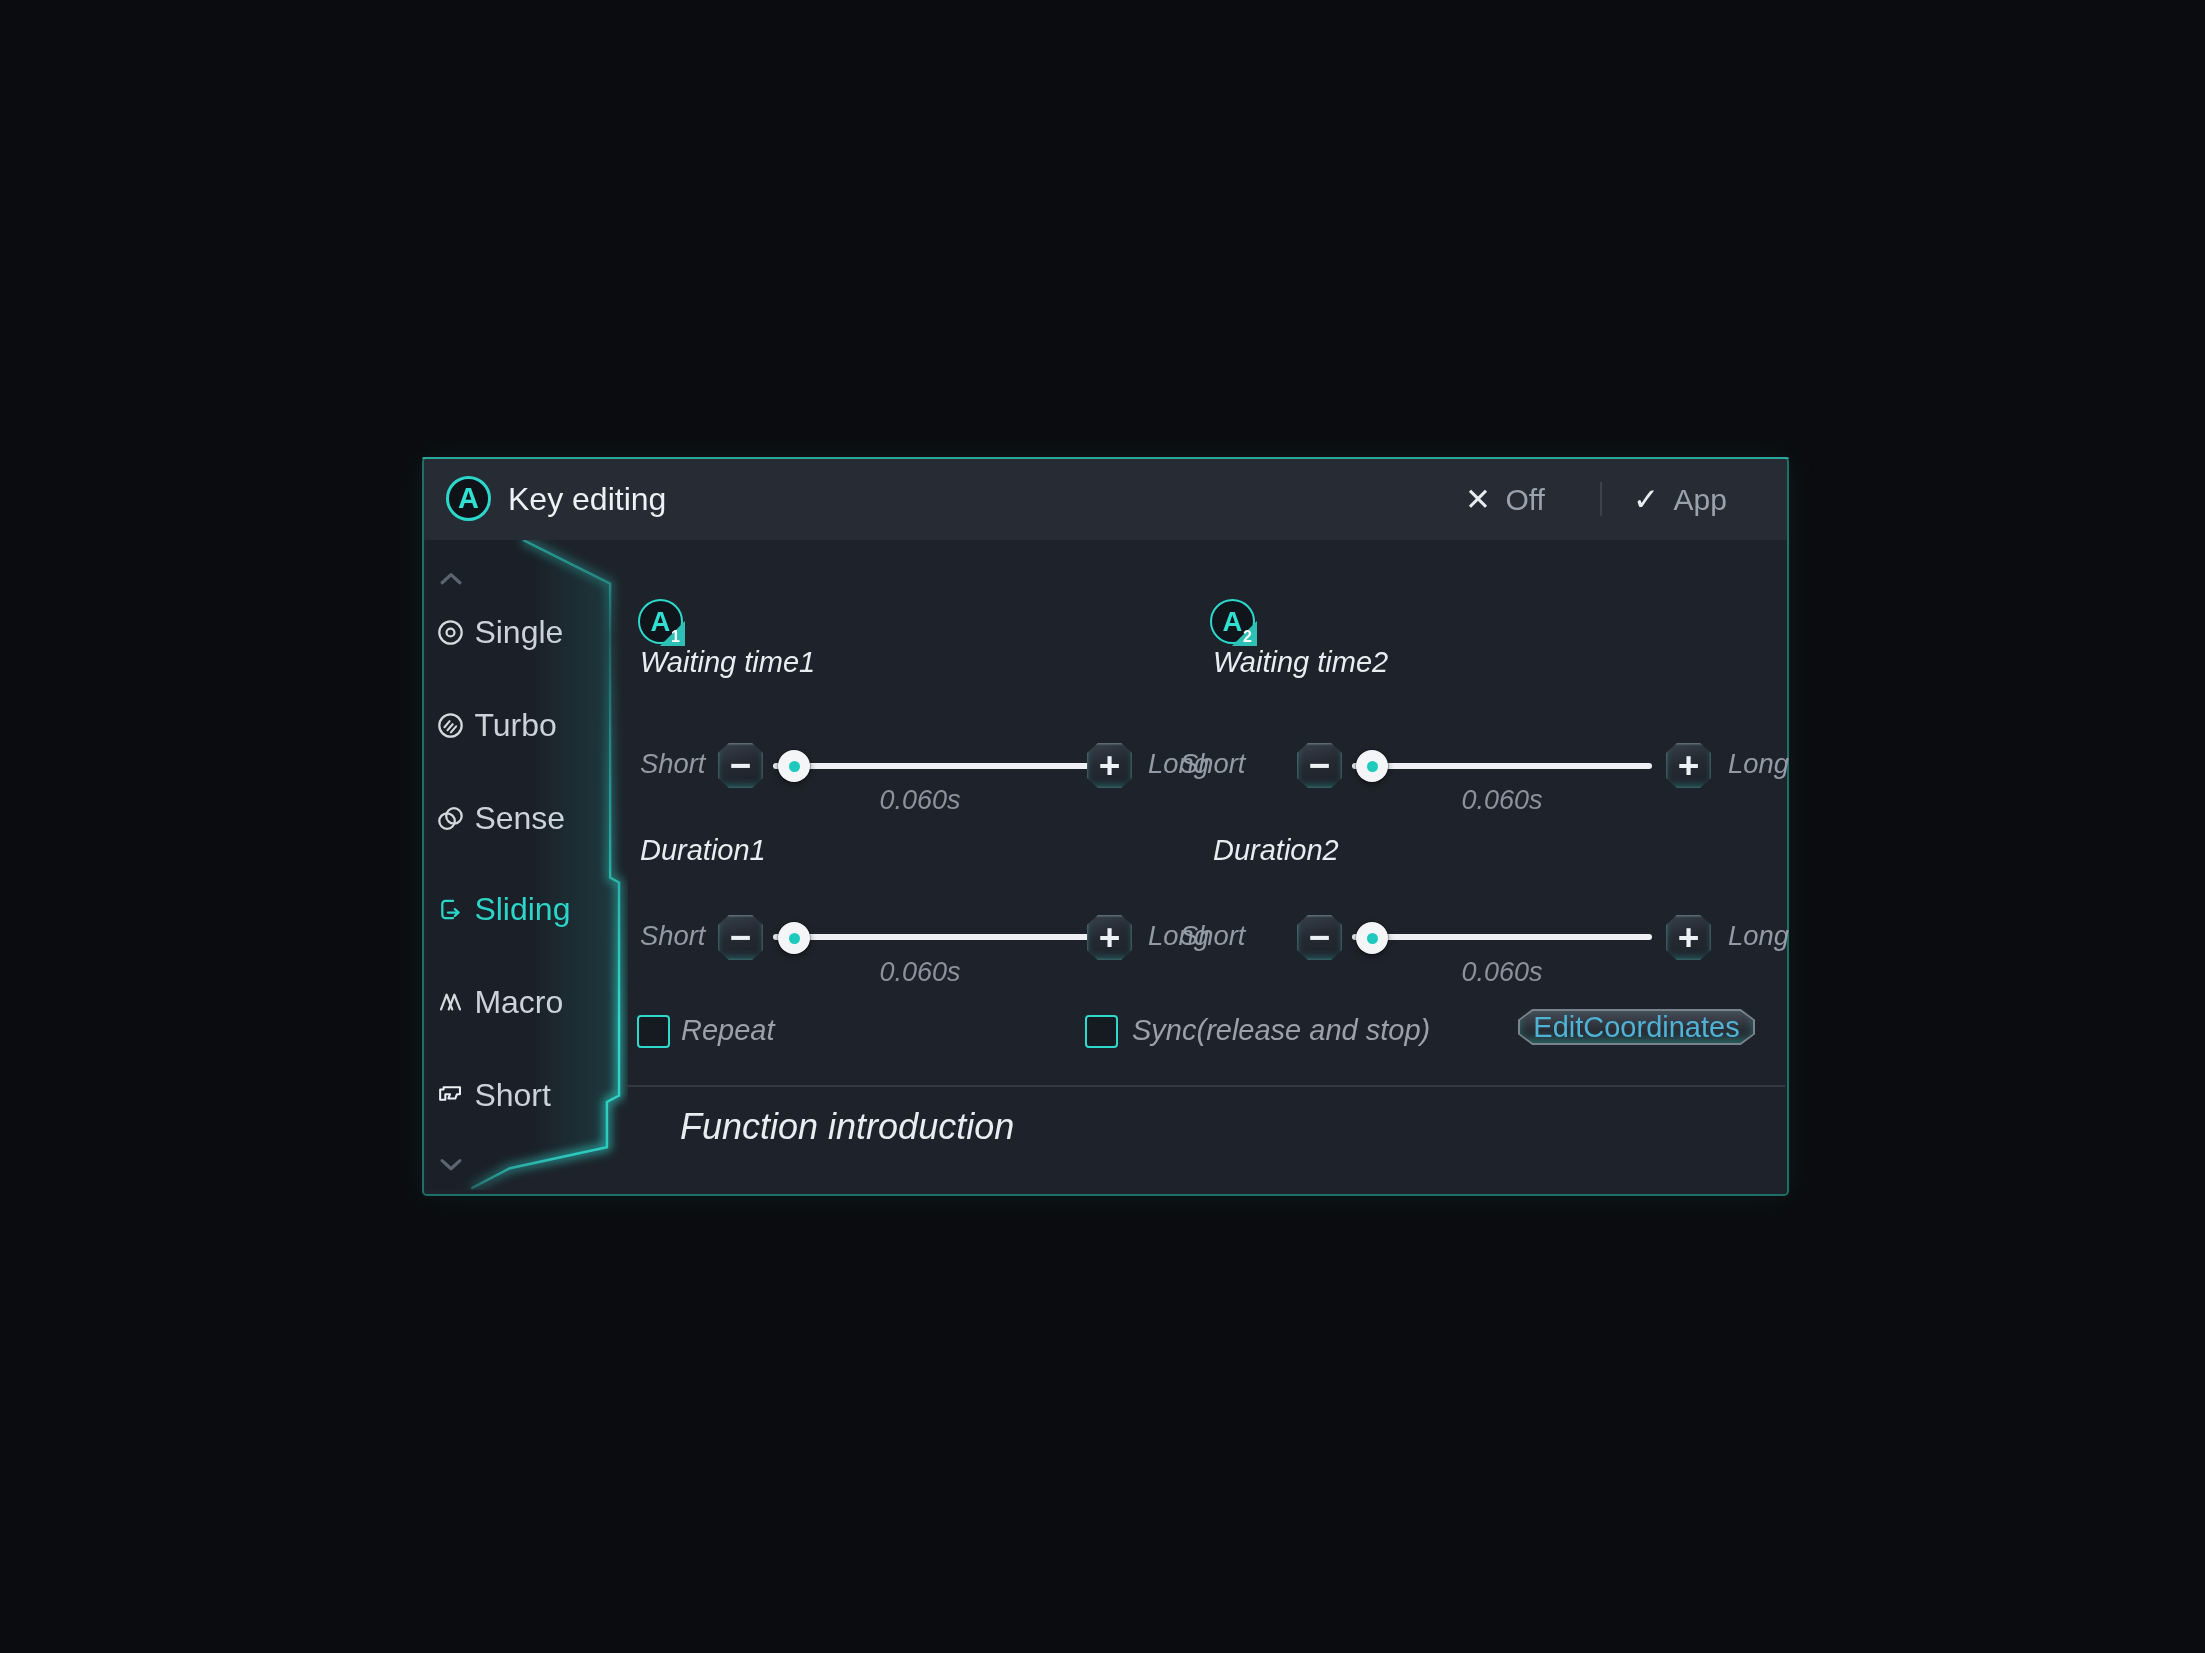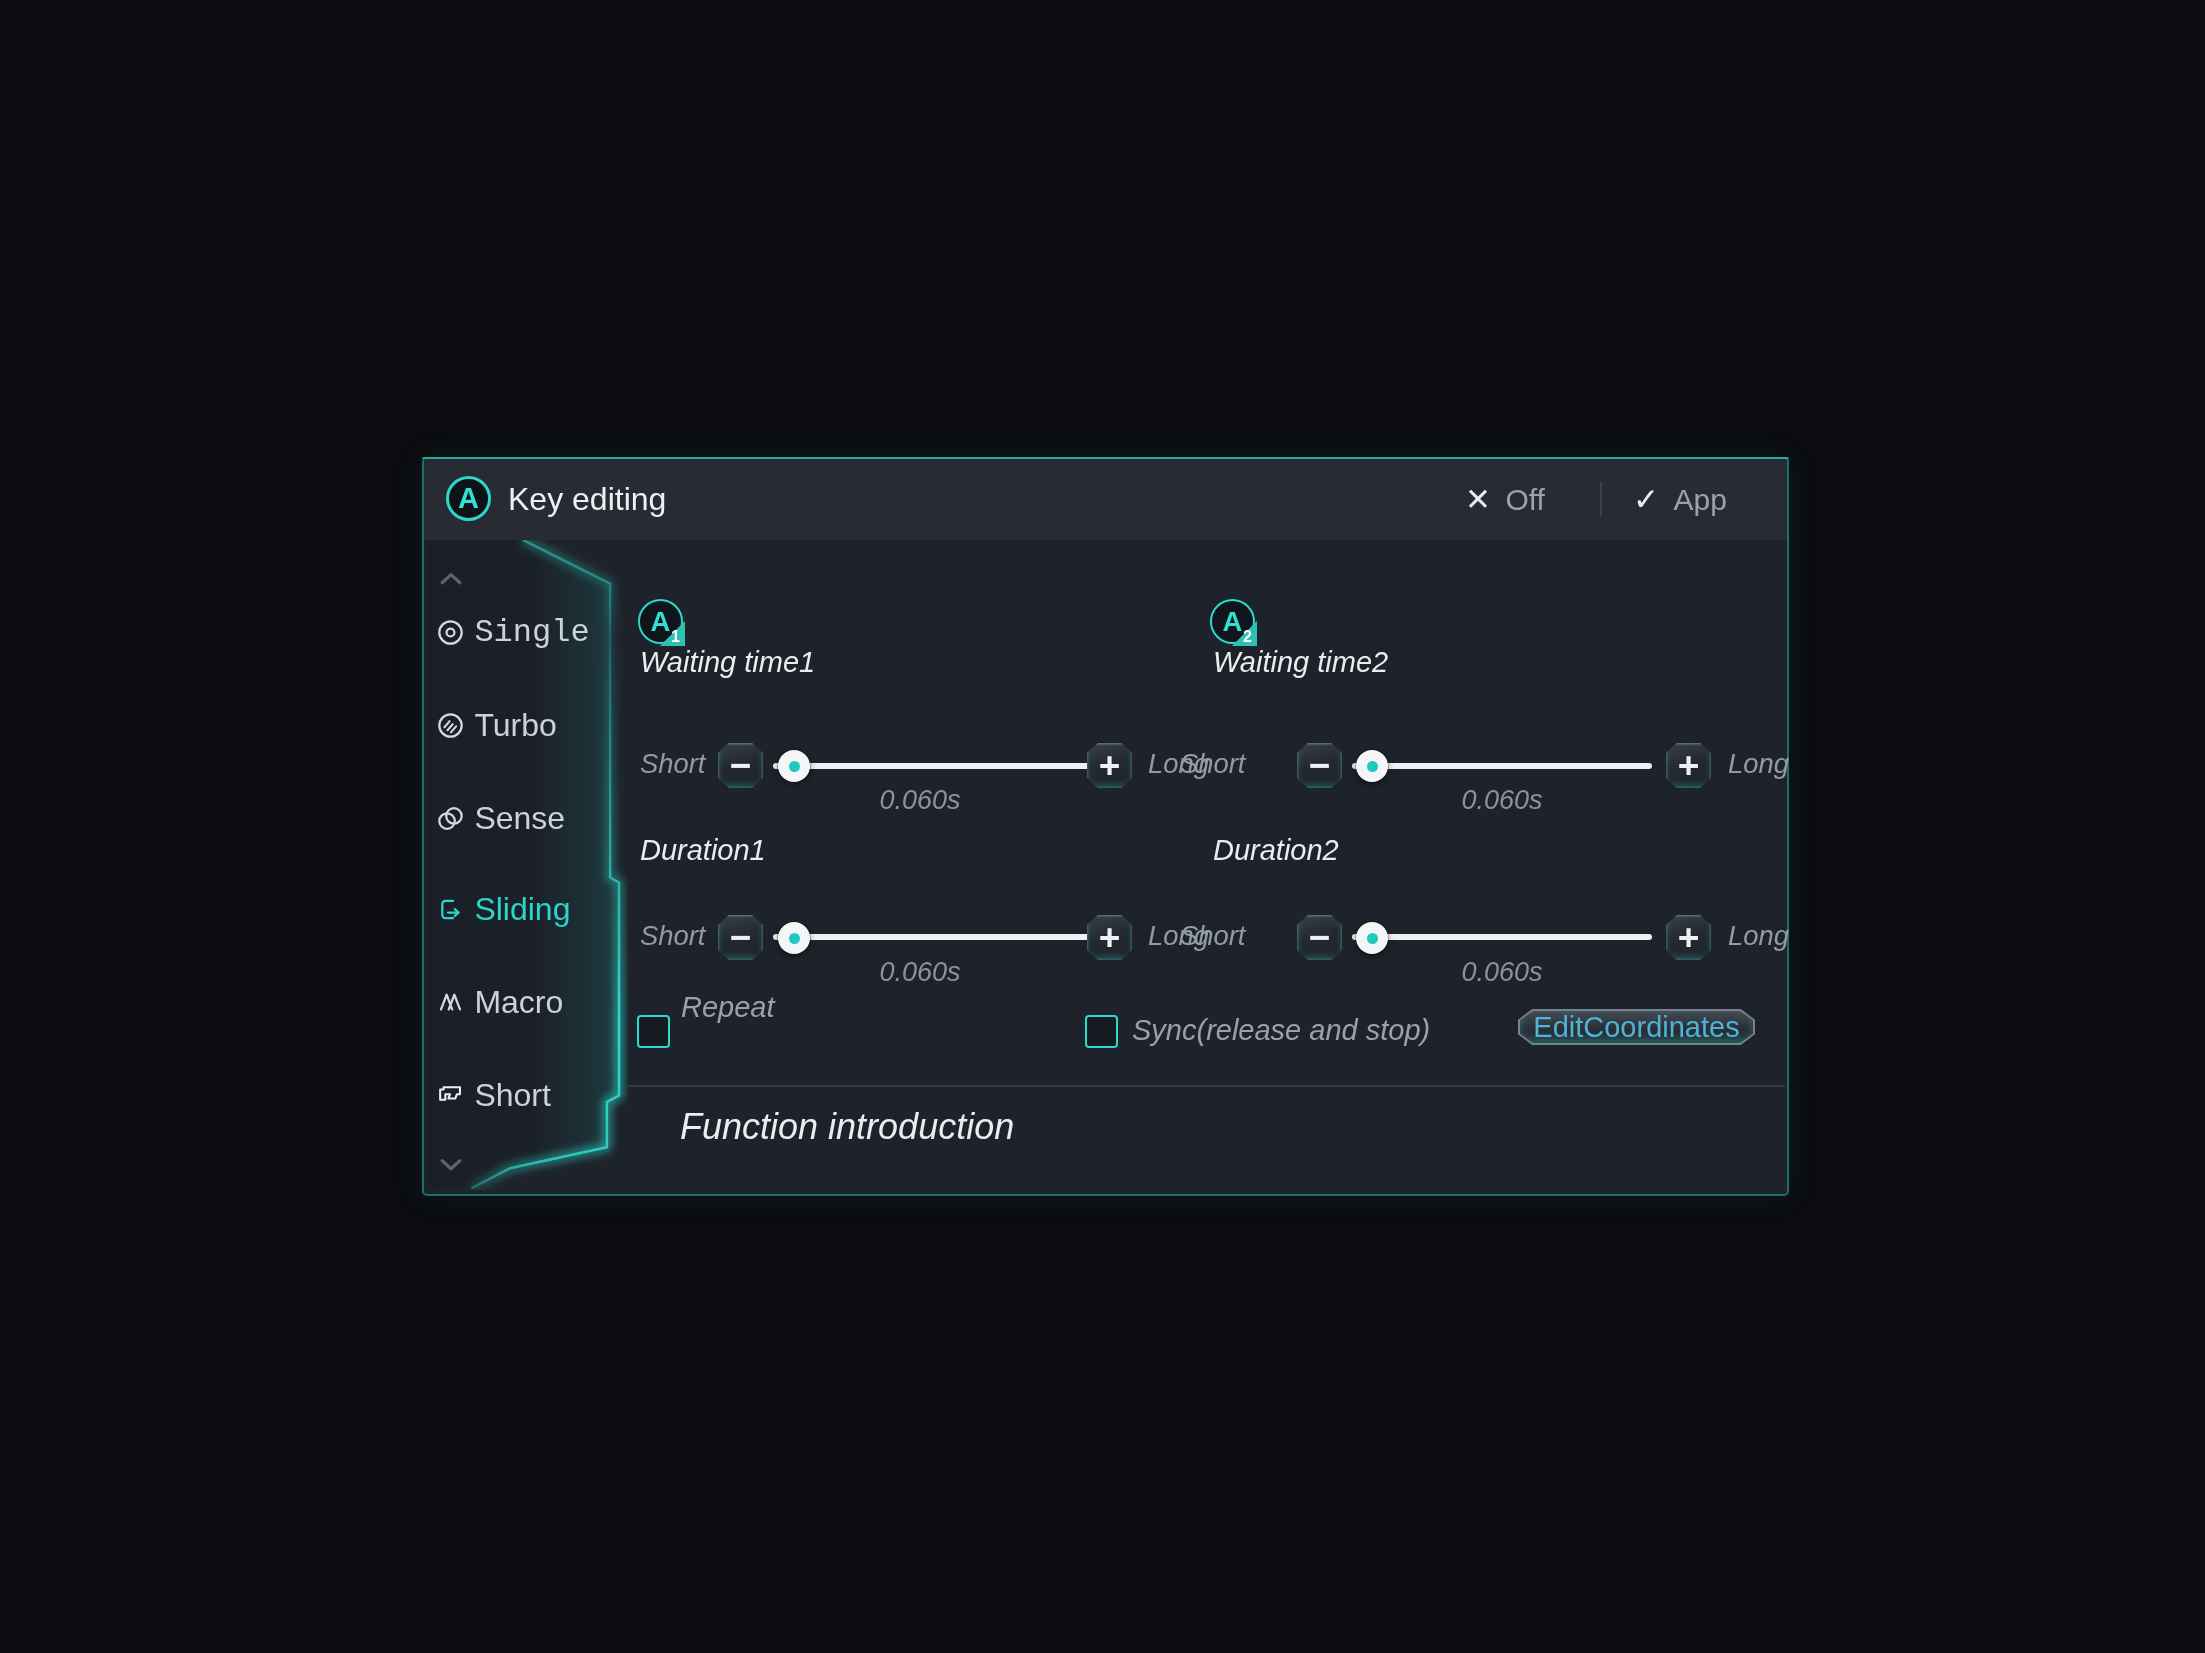--- a/index.html
+++ b/index.html
@@ -130,21 +130,21 @@
         <path d="M120,0 L228,54 L228,418 L239,424 L239,688 L224,696 L224,752 L104,778 L56,803" fill="none" stroke="url(#edgeGrad)" stroke-width="9" filter="url(#glow)" opacity="0.8"></path>
         <path d="M120,0 L228,54 L228,418 L239,424 L239,688 L224,696 L224,752 L104,778 L56,803" fill="none" stroke="url(#edgeGrad)" stroke-width="3"></path>
       </svg>
 
       <div class="chev" style="top:29px;">
         <svg width="26" height="19.4" viewBox="0 0 32 24">
             <polyline points="5,17 16,7 27,17" fill="none" stroke="#5b6470" stroke-width="4" stroke-linecap="round" stroke-linejoin="round"></polyline>
           </svg>
       </div>
 
-      <div class="nav-item" style="top:70px;font-family:Liberation Mono, monospace;">
+      <div class="nav-item" style="top:70px;">
         <span class="nicon">
           <svg width="31" height="31" viewBox="0 0 36 36">
               <circle cx="18" cy="18" r="13" fill="none" stroke="#d4d9df" stroke-width="2.6"></circle>
               <circle cx="18" cy="18" r="4.6" fill="none" stroke="#d4d9df" stroke-width="2.6"></circle>
             </svg>
         </span>
         <span class="nlabel">Single</span>
       </div>
 
       <div class="nav-item" style="top:163px;">
@@ -246,21 +246,21 @@
 
     <div class="abs glabel" style="left:756px;top:461px;">Short</div>
     <div class="oct-btn" style="left:873px;top:456px;">−</div>
     <div class="track" style="left:928px;top:475px;width:300px;"></div>
     <div class="thumb" style="left:932px;top:463px;"></div>
     <div class="oct-btn" style="left:1242px;top:456px;">+</div>
     <div class="abs glabel" style="left:1304px;top:461px;">Long</div>
     <div class="abs value" style="left:957px;top:498px;width:242px;text-align:center;">0.060s</div>
 
     <div class="checkbox" style="left:213px;top:556px;"></div>
-    <div class="abs cb-label" style="left:257px;top:532px;text-align:right;">Repeat</div>
+    <div class="abs cb-label" style="left:257px;top:555px;text-align:right;">Repeat</div>
 
     <div class="checkbox" style="left:661px;top:556px;"></div>
     <div class="abs cb-label" style="left:708px;top:555px;">Sync(release and stop)</div>
 
     <div class="edit-btn">
       <div class="inner">EditCoordinates</div>
     </div>
 
     <div class="footer-divider"></div>
     <div class="abs" style="left:256px;top:647px;font-size:36px;color:#e9edf0;">Function introduction</div>

